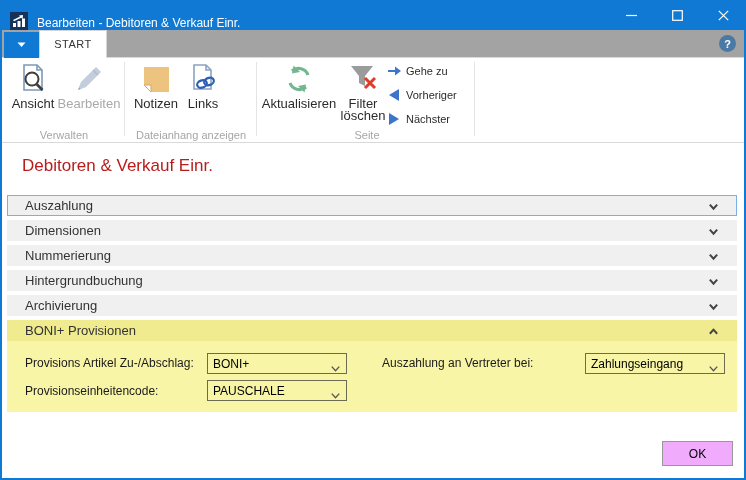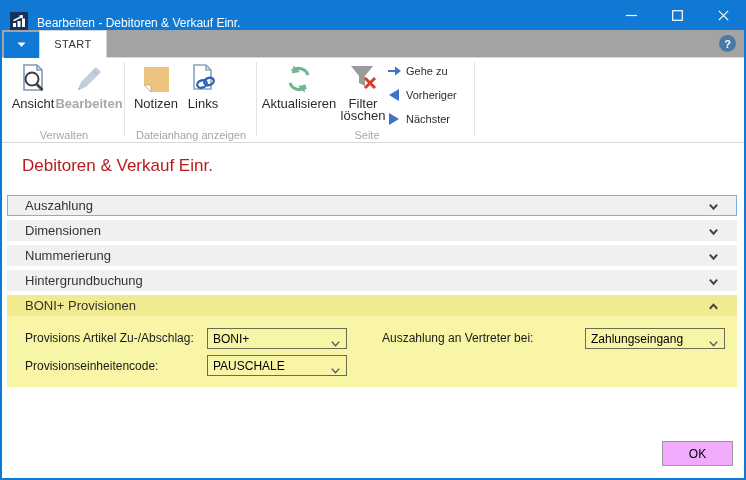--- a/index.html
+++ b/index.html
@@ -44,21 +44,21 @@
   .ribbon {
     position:absolute; left:0; top:56px; right:0; height:85px;
     background:#ffffff; border-bottom:1px solid #d9d9d9;
   }
   .rbtn-large {
     position:absolute; top:2px; height:66px; display:flex; flex-direction:column;
     align-items:center; cursor:default;
   }
   .rbtn-large .iconbox { height:38px; display:flex; align-items:center; justify-content:center; }
   .rbtn-large .lbl { font-size:13px; color:#2b2b2b; text-align:center; line-height:12px; }
-  .rbtn-large.disabled .lbl { color:#a9a9a9;font-weight:bold; }
+  .rbtn-large.disabled .lbl { color:#a9a9a9; }
   .rgroup-label {
     position:absolute; top:71px; font-size:11px; color:#a6a6a6; text-align:center;
   }
   .rsep { position:absolute; top:4px; height:74px; width:1px; background:#e4e4e4; }
   .small-col { position:absolute; left:384px; top:2px; width:86px; }
   .rbtn-small {
     height:22px; margin-bottom:2px; display:flex; align-items:center; cursor:default;
   }
   .rbtn-small .sicon { width:16px; display:flex; align-items:center; justify-content:center; margin-right:4px; }
   .rbtn-small .lbl { font-size:11px; color:#2b2b2b; white-space:nowrap; }
@@ -271,20 +271,26 @@
             </svg></span>
       </div>
 
       <div class="fasttab">
         <span>Hintergrundbuchung</span>
         <span class="chev"><svg width="13" height="11" viewBox="0 0 14 12">
               <polyline points="3,4 7,8.5 11,4" fill="none" stroke="#444444" stroke-width="2.2"></polyline>
             </svg></span>
       </div>
 
+      <div class="fasttab">
+        <span>Archivierung</span>
+        <span class="chev"><svg width="13" height="11" viewBox="0 0 14 12">
+              <polyline points="3,4 7,8.5 11,4" fill="none" stroke="#444444" stroke-width="2.2"></polyline>
+            </svg></span>
+      </div>
 
       <div class="fasttab expanded">
         <span>BONI+ Provisionen</span>
         <span class="chev"><svg width="13" height="11" viewBox="0 0 14 12">
               <polyline points="3,8.5 7,4 11,8.5" fill="none" stroke="#444444" stroke-width="2.2"></polyline>
             </svg></span>
       </div>
 
       <div class="fasttab-body">
 

